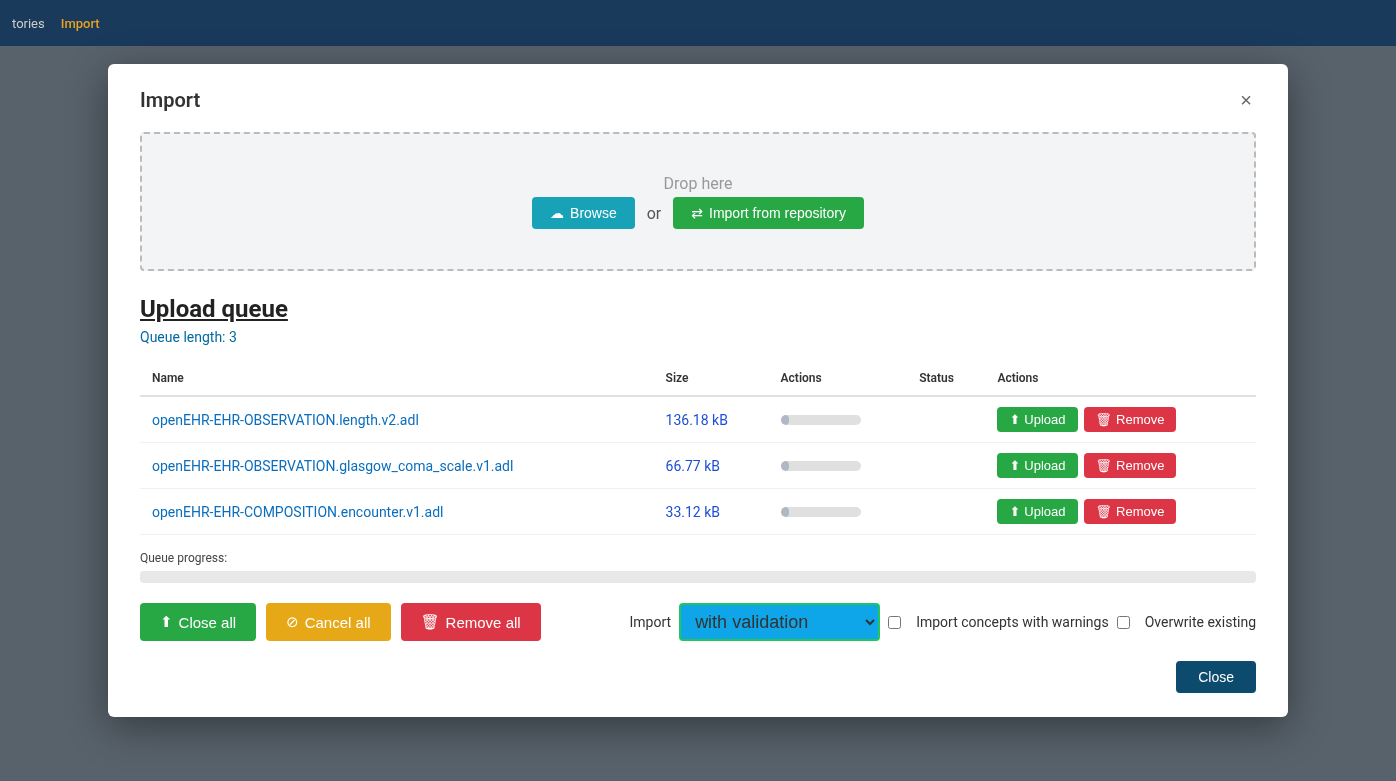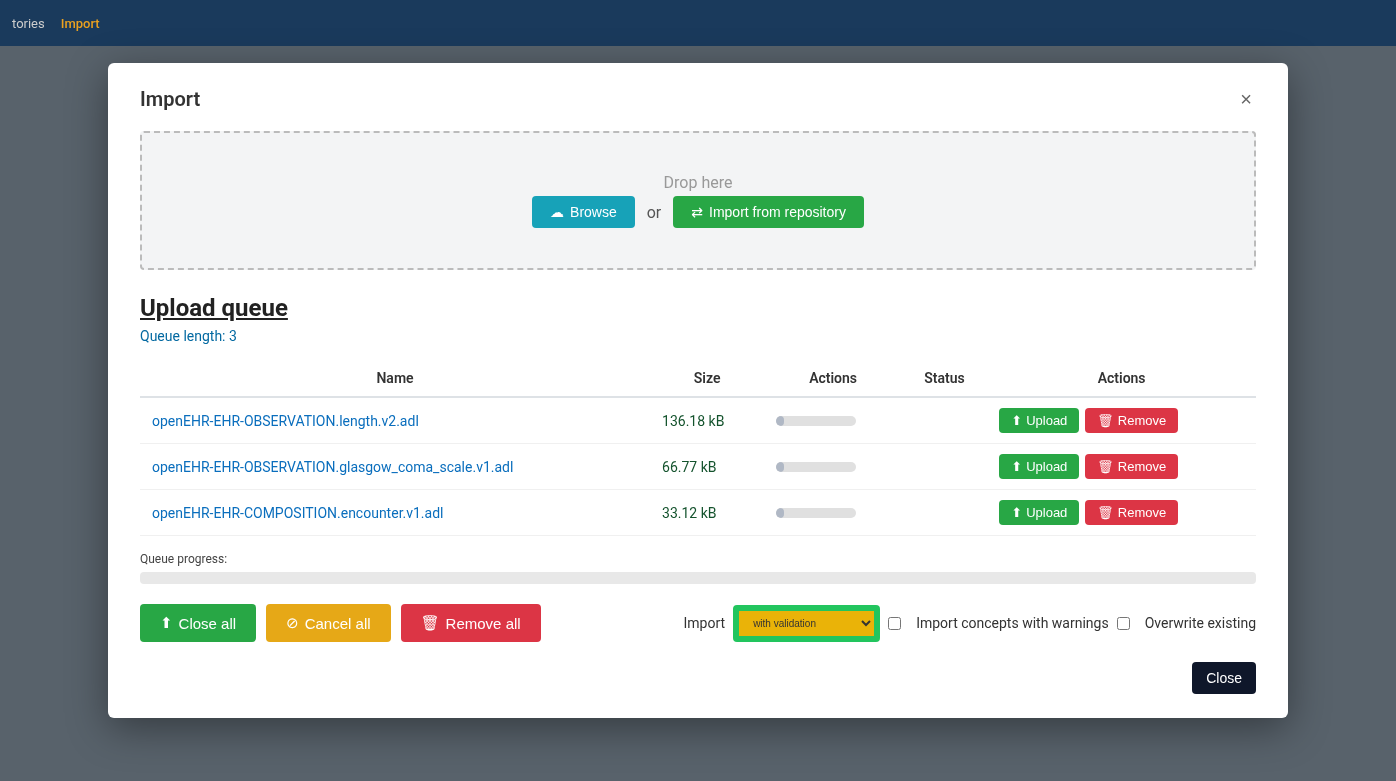--- a/index.html
+++ b/index.html
@@ -152,40 +152,40 @@
       width: 100%;
       border-collapse: collapse;
       margin-bottom: 16px;
     }
 
     thead tr {
       border-bottom: 2px solid #dee2e6;
     }
 
     th {
-      text-align: center;
+      text-align: left;
       padding: 10px 12px;
-      font-size: 14px;
+      font-size: 12px;
       font-weight: 600;
       color: #333;
     }
 
     td {
       padding: 10px 12px;
       font-size: 14px;
       border-bottom: 1px solid #f0f0f0;
       vertical-align: middle;
     }
 
     .file-name {
       color: #0a6ebd;
     }
 
     .file-size {
-      color: #14532d;
+      color: #1d4ed8;
       white-space: nowrap;
     }
 
     .progress-bar-container {
       width: 80px;
       height: 10px;
       background: #e0e0e0;
       border-radius: 5px;
       overflow: hidden;
     }
@@ -305,51 +305,51 @@
 
     .bottom-right {
       display: flex;
       align-items: center;
       gap: 8px;
       font-size: 14px;
       color: #333;
     }
 
     .import-select {
-      border: 6px solid #22c55e;
+      border: 2px solid #22c55e;
       border-radius: 4px;
       padding: 6px 28px 6px 10px;
-      font-size: 10px;
+      font-size: 18px;
       color: #333;
-      background: #eab308;
+      background: #0ea5e9;
       appearance: auto;
       cursor: pointer;
     }
 
     .checkbox-label {
       display: flex;
       align-items: center;
       gap: 15px;
       font-size: 14px;
       color: #333;
       cursor: pointer;
     }
 
     .modal-footer {
       display: flex;
       justify-content: flex-end;
       margin-top: 20px;
     }
 
     .btn-close-modal {
-      background: #0f172a;
-      color: #fff;
-      border: none;
-      border-radius: 4px;
-      padding: 8px 14px;
+      background: #0c4a6e;
+      color: #fff;
+      border: none;
+      border-radius: 4px;
+      padding: 8px 22px;
       font-size: 14px;
       cursor: pointer;
     }
   </style>
 </head>
 <body>
 
 <div class="bg-overlay"></div>
 
 <div class="top-bar">

